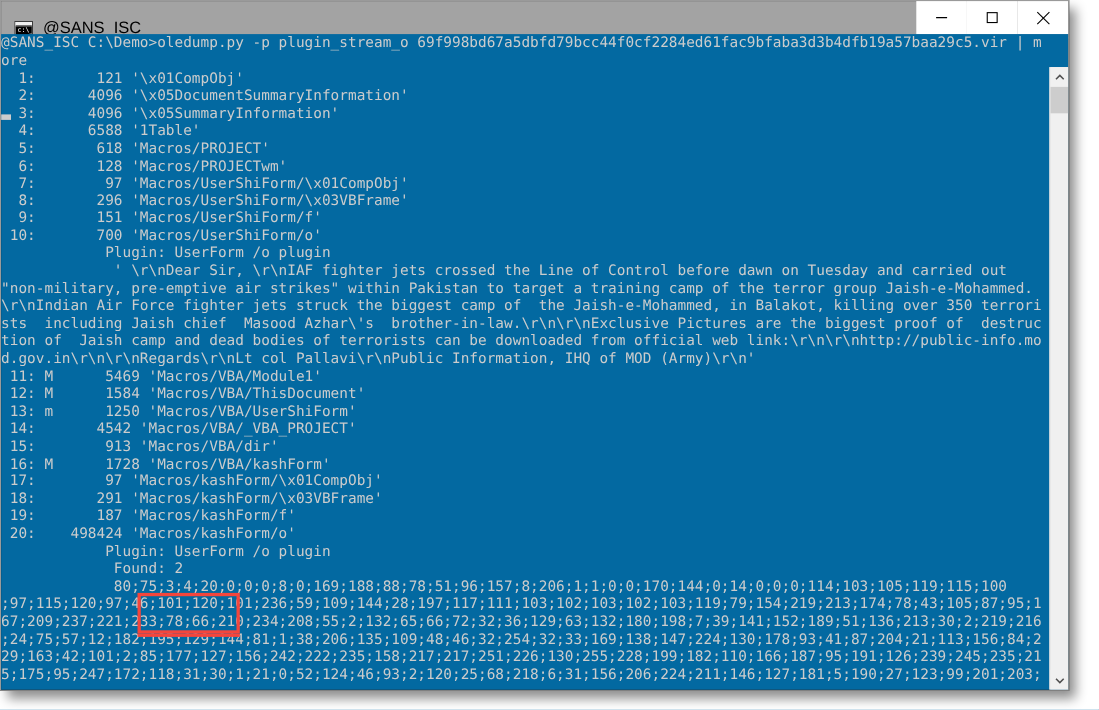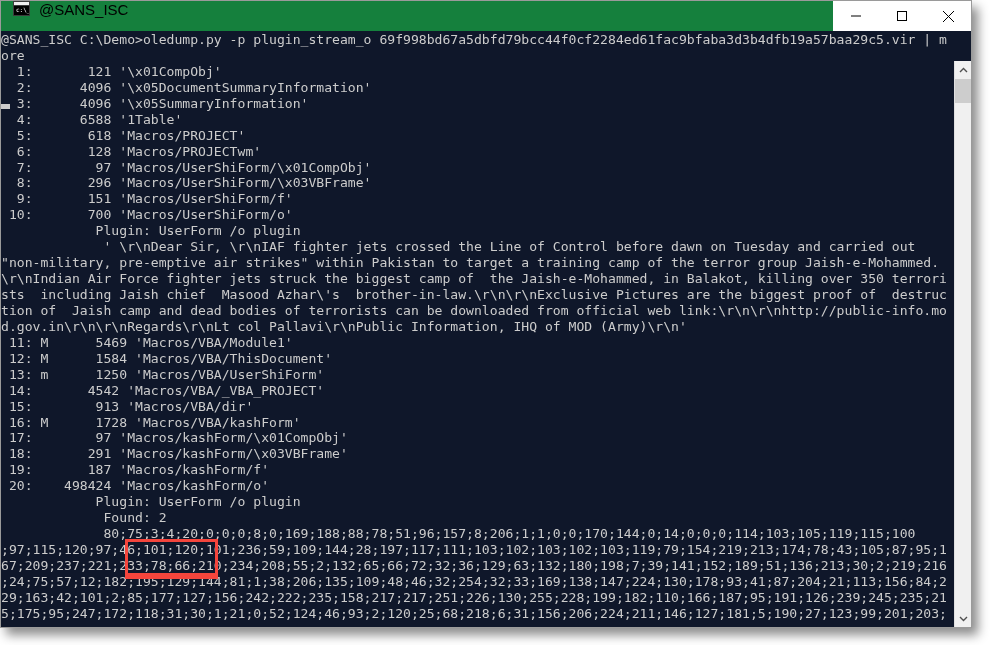--- a/index.html
+++ b/index.html
@@ -29,24 +29,24 @@
     background: #000000;
     border: 1px solid #9a9a9a;
     box-sizing: border-box;
     box-shadow: 6px 7px 10px rgba(0,0,0,0.45);
   }
 
   
   #title-bar {
     position: relative;
     height: 34px;
-    background: #15803d;
+    background: #a3a3a3;
     border-bottom: 1px solid #d6d6d6;
     display: flex;
-    align-items: flex-start;
+    align-items: flex-end;
     box-sizing: border-box;
   }
 
   #title-icon {
     width: 17px;
     height: 15px;
     margin-left: 12px;
     margin-right: 9px;
     background: #ffffff;
     border: 1px solid #3c3c3c;
@@ -106,21 +106,21 @@
   }
   .winbtn svg { display: block; }
 
   
   #terminal-body {
     position: absolute;
     left: 0;
     top: 30px;
     right: 0;
     bottom: 0;
-    background: #0f172a;
+    background: #0369a1;
     overflow: hidden;
   }
 
   #terminal-text {
     position: absolute;
     left: 0;
     top: 1px;
     width: 959px;
     white-space: pre;
     font-family: "DejaVu Sans Mono", monospace;

